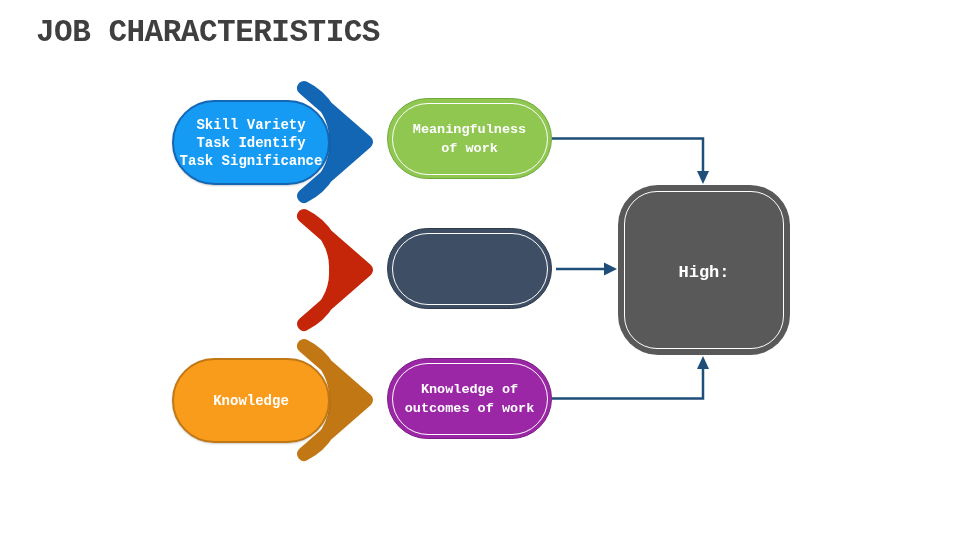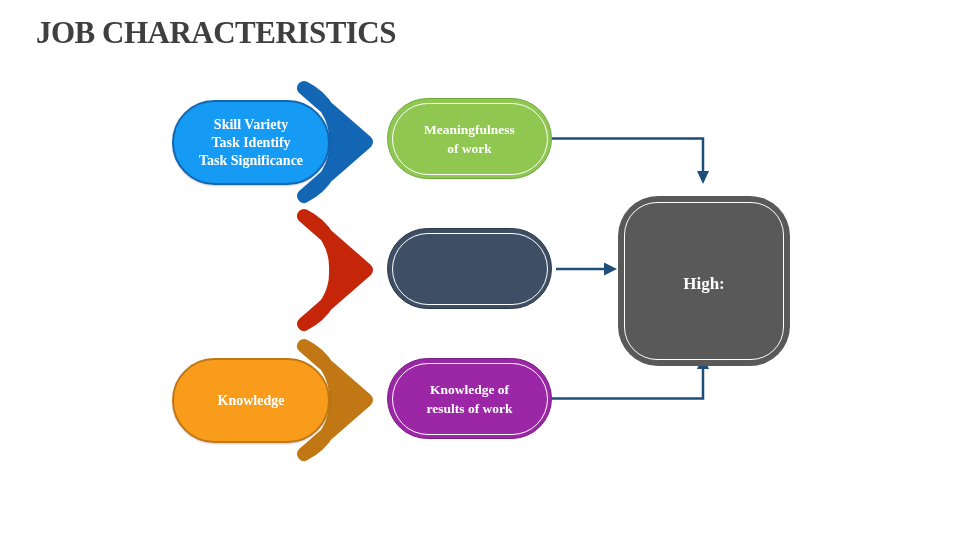--- a/index.html
+++ b/index.html
@@ -1,18 +1,18 @@
 <!DOCTYPE html>
 <html style="--title: #3F3F3F; --connector: #1F4E79; --blue: #159BF3; --blue-dark: #1266B4; --red: #F5360C; --red-dark: #C52508; --orange: #FA9C1B; --orange-dark: #C17713; --green: #8FC751; --green-dark: #6EA93C; --slate: #3E4E64; --slate-dark: #2C3949; --purple: #9B27A6; --purple-dark: #7A1C84; --gray: #595959;"><head>
 <meta charset="utf-8">
 <style>
   html,body{margin:0;padding:0;background:#fff;}
   .slide{
     position:relative;width:960px;height:540px;background:#fff;overflow:hidden;
-    font-family:Liberation Serif, serif;
+    font-family:Liberation Mono, monospace;
   }
   .title{
     position:absolute;left:36px;top:15px;margin:0;
     font-size:31px;font-weight:bold;letter-spacing:-0.5px;
     color:var(--title,#3F3F3F);white-space:nowrap;
   }
   
   .connectors{position:absolute;left:0;top:0;width:960px;height:540px;z-index:1;pointer-events:none;}
   .connectors polyline{fill:none;stroke:var(--connector,#1F4E79);stroke-width:2.5;}
   .connectors polygon{fill:var(--connector,#1F4E79);stroke:none;}
@@ -39,21 +39,21 @@
     font-size:13.5px;line-height:19px;}
   .pill-mid.r1{top:98px;background:var(--green);border-color:var(--green-dark);}
   .pill-mid.r2{top:228px;background:var(--slate);border-color:var(--slate-dark);}
   .pill-mid.r3{top:358px;background:var(--purple);border-color:var(--purple-dark);}
   .ring{position:absolute;inset:3.5px;border:1.8px solid #fff;border-radius:999px;pointer-events:none;}
   
   .outcome{
     position:absolute;left:618px;top:185px;width:172px;height:170px;box-sizing:border-box;
     background:var(--gray,#595959);border-radius:40px;z-index:3;
     display:flex;flex-direction:column;align-items:center;justify-content:center;
-    color:#fff;text-align:center;padding-top:4px;margin-top:11px;
+    color:#fff;text-align:center;padding-top:4px;
   }
   .outcome .ring{inset:6px;border-radius:33px;}
   .oc-head{font-size:17px;font-weight:bold;line-height:25px;position:relative;z-index:2;}
   .oc-items{font-size:15px;line-height:25px;white-space:pre-line;position:relative;z-index:2;}
 </style>
 </head>
 <body>
 
 <div class="slide">
 
@@ -97,21 +97,21 @@
 
   <svg class="chev r3 c-orange" viewBox="0 0 100 124">
     <path d="M 19 8 L 81 62 L 19 116 A 57 57 0 0 0 51 62 A 57 57 0 0 0 19 8 Z"></path>
   </svg>
   <div class="pill pill-left r3">
     <span class="label">Knowledge</span>
   </div>
   <div class="pill pill-mid r3">
     <span class="ring"></span>
     <span class="label">Knowledge of
-results of work</span>
+outcomes of work</span>
   </div>
 
   <div class="outcome">
     <span class="ring"></span>
     <div class="oc-head">High:</div>
   </div>
 
 </div>
 
 </body></html>

